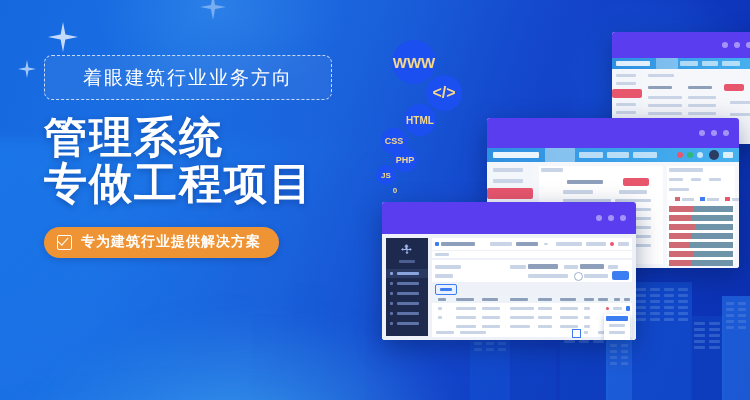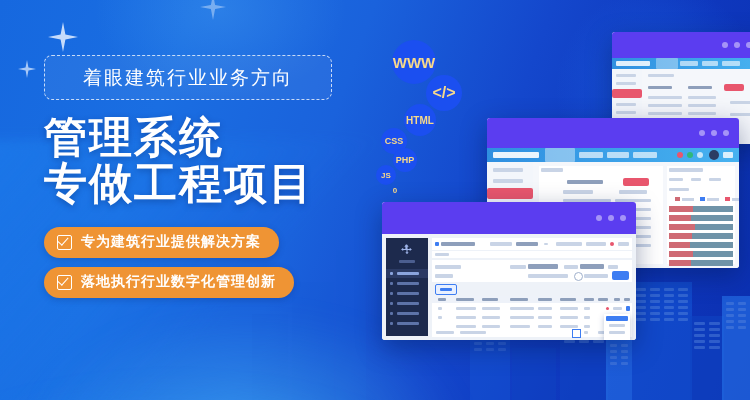--- a/index.html
+++ b/index.html
@@ -565,20 +565,16 @@
     </div>
     <div class="headline">
       <div>管理系统</div>
       <div>专做工程项目</div>
     </div>
     <div class="badges">
       <div class="badge">
         <span class="chk"></span>
         <span class="blabel">专为建筑行业提供解决方案</span>
       </div>
-      <div class="badge">
-        <span class="chk"></span>
-        <span class="blabel">落地执行行业数字化管理创新</span>
-      </div>
     </div>
   </div>
 
 </div>
 
 </body></html>

